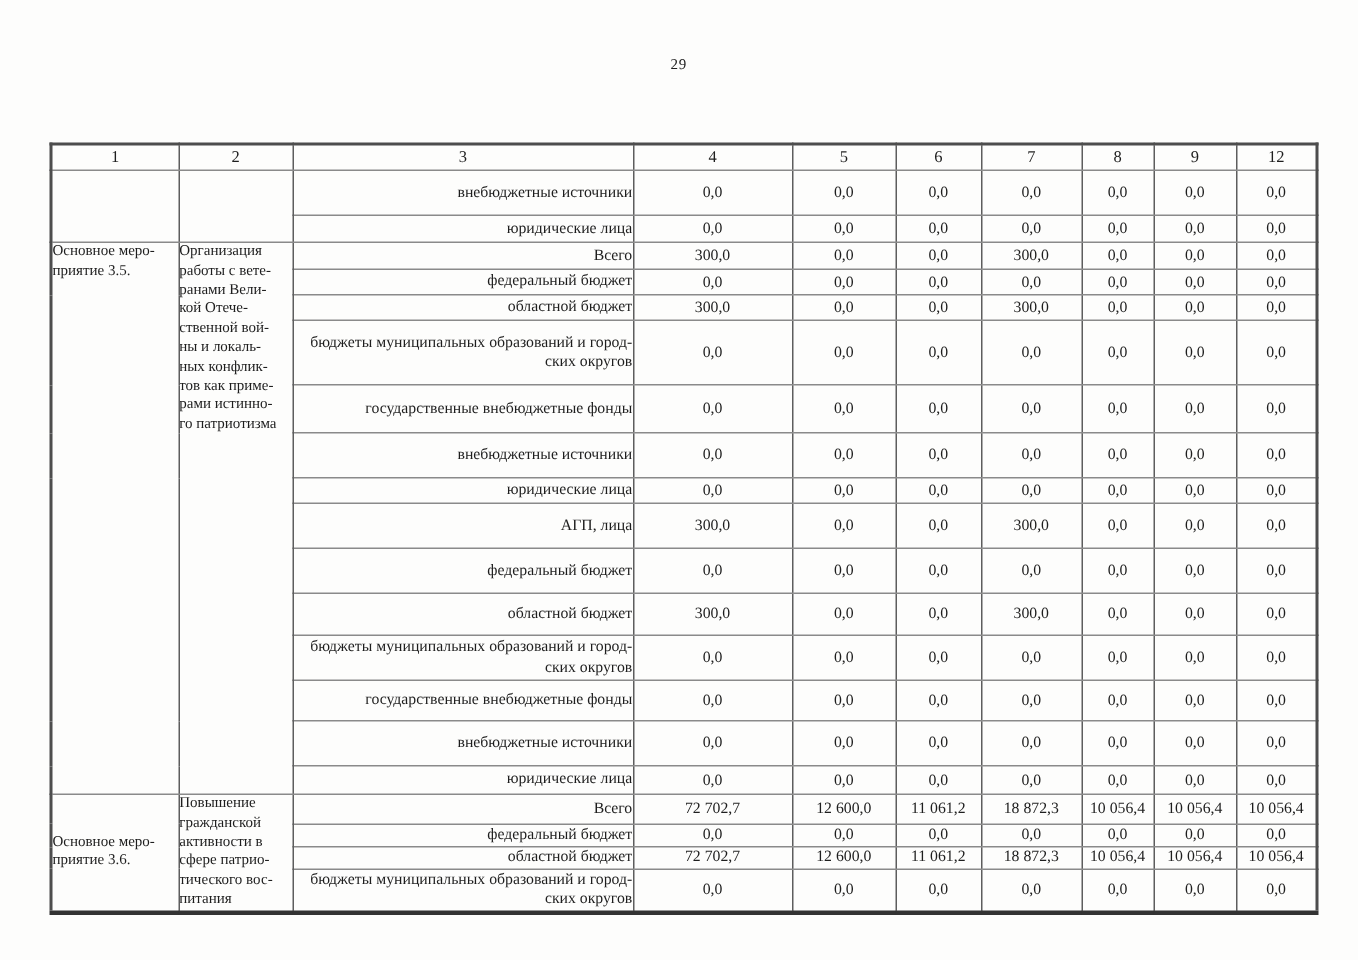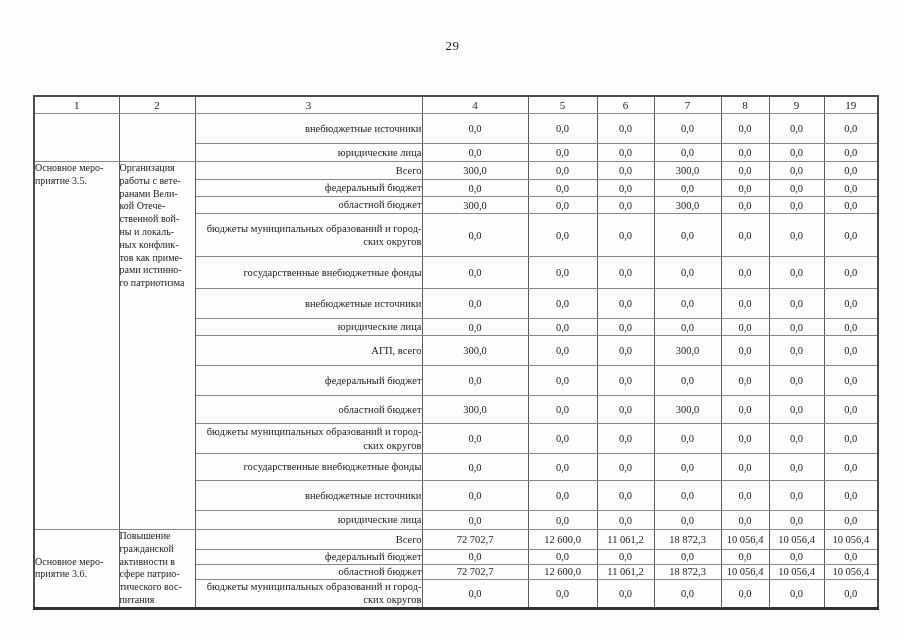--- a/index.html
+++ b/index.html
@@ -3,21 +3,21 @@
 <meta charset="utf-8">
 <style>
   html,body{margin:0;padding:0;}
   body{
     width:905px;height:640px;position:relative;overflow:hidden;
     background:#fdfdfc;color:#1e1e1e;
     font-family:"Liberation Serif","DejaVu Serif",serif;
   }
   .page-number{
     position:absolute;top:38px;left:0;width:905px;
-    text-align:center;font-size:13px;letter-spacing:.5px;
+    text-align:center;font-size:10px;letter-spacing:.5px;
   }
   table.grid{
     position:absolute;left:33px;top:95px;
     border-collapse:collapse;table-layout:fixed;
     border:2px solid #4d4d4d;border-bottom:3px solid #333;
   }
   table.grid td{
     border-left:1px solid #5d5d5d;border-right:1px solid #5d5d5d;
     border-top:1px solid #8a8a8a;border-bottom:1px solid #8a8a8a;
     overflow:hidden;padding:0;
@@ -64,21 +64,21 @@
     <tr>
         <td class="hdr">1</td>
         <td class="hdr">2</td>
         <td class="hdr">3</td>
         <td class="hdr">4</td>
         <td class="hdr">5</td>
         <td class="hdr">6</td>
         <td class="hdr">7</td>
         <td class="hdr">8</td>
         <td class="hdr">9</td>
-        <td class="hdr">19</td>
+        <td class="hdr">12</td>
       </tr>
   </thead>
   <tbody>
       <tr style="height: 30px;">
         <td class="measure" rowspan="2"></td>
         <td class="desc" rowspan="2"></td>
         <td class="lbl">внебюджетные источники</td>
         <td class="num">0,0</td>
         <td class="num">0,0</td>
         <td class="num">0,0</td>
@@ -174,21 +174,21 @@
         <td class="lbl">юридические лица</td>
         <td class="num">0,0</td>
         <td class="num">0,0</td>
         <td class="num">0,0</td>
         <td class="num">0,0</td>
         <td class="num">0,0</td>
         <td class="num">0,0</td>
         <td class="num">0,0</td>
       </tr>
       <tr style="height: 30px;">
-        <td class="lbl">АГП, всего</td>
+        <td class="lbl">АГП, лица</td>
         <td class="num">300,0</td>
         <td class="num">0,0</td>
         <td class="num">0,0</td>
         <td class="num">300,0</td>
         <td class="num">0,0</td>
         <td class="num">0,0</td>
         <td class="num">0,0</td>
       </tr>
       <tr style="height: 30px;">
         <td class="lbl">федеральный бюджет</td>

